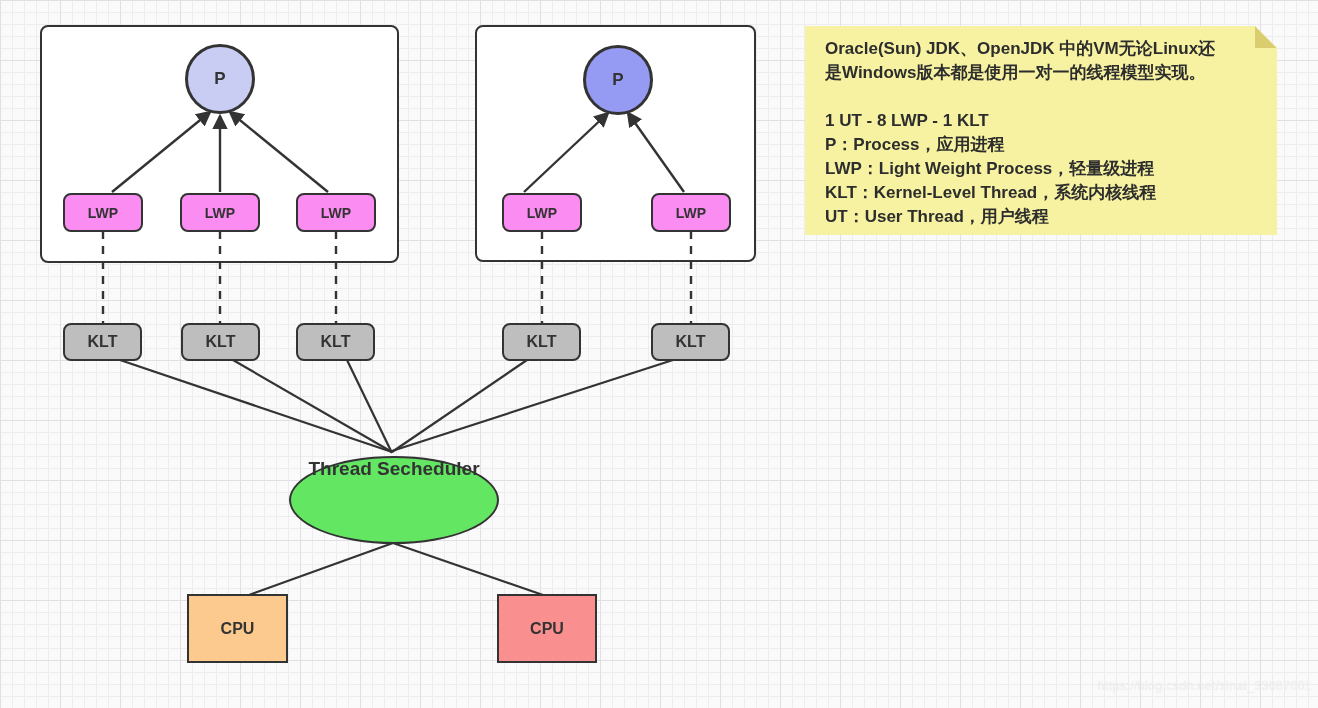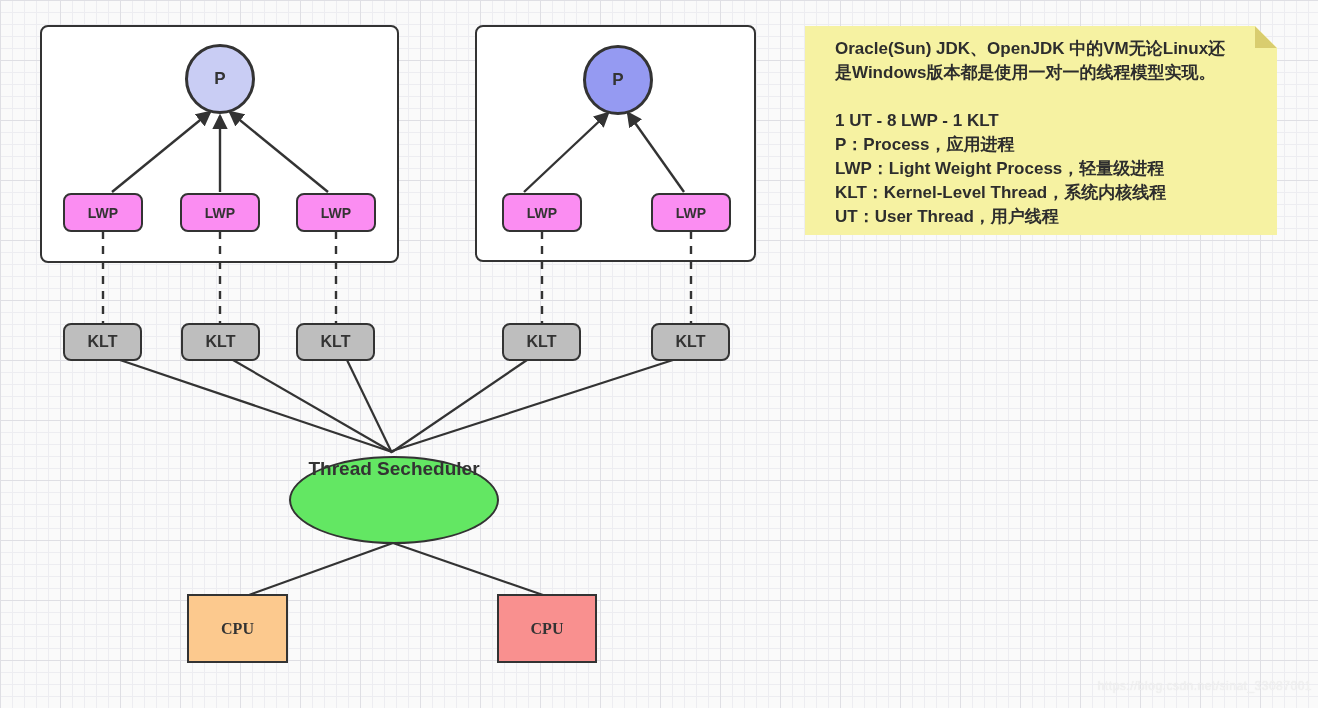--- a/index.html
+++ b/index.html
@@ -64,28 +64,27 @@
     border-radius: 50%;
     display: flex; justify-content: center;
     font-weight: bold; font-size: 19px; color: #333333;
     z-index: 3;
   }
   .cpu {
     border: 2px solid #333333;
     display: flex; align-items: center; justify-content: center;
     font-weight: bold; font-size: 16px; color: #333333;
     z-index: 3;
-    font-family: Liberation Serif, serif;
   }
   .cpu-1 { background: #fcc98e; }
   .cpu-2 { background: #f9908f; }
   .note {
     background: #f6f2a2;
     clip-path: polygon(0 0, calc(100% - 22px) 0, 100% 22px, 100% 100%, 0 100%);
-    padding: 11px 30px;
+    padding: 11px 20px;
     color: #2d2d2d;
     font-weight: bold;
     font-size: 17px;
     line-height: 24px;
     z-index: 4;
   }
   .note-fold {
     position: absolute;
     top: 0; right: 0;
     width: 22px; height: 22px;

